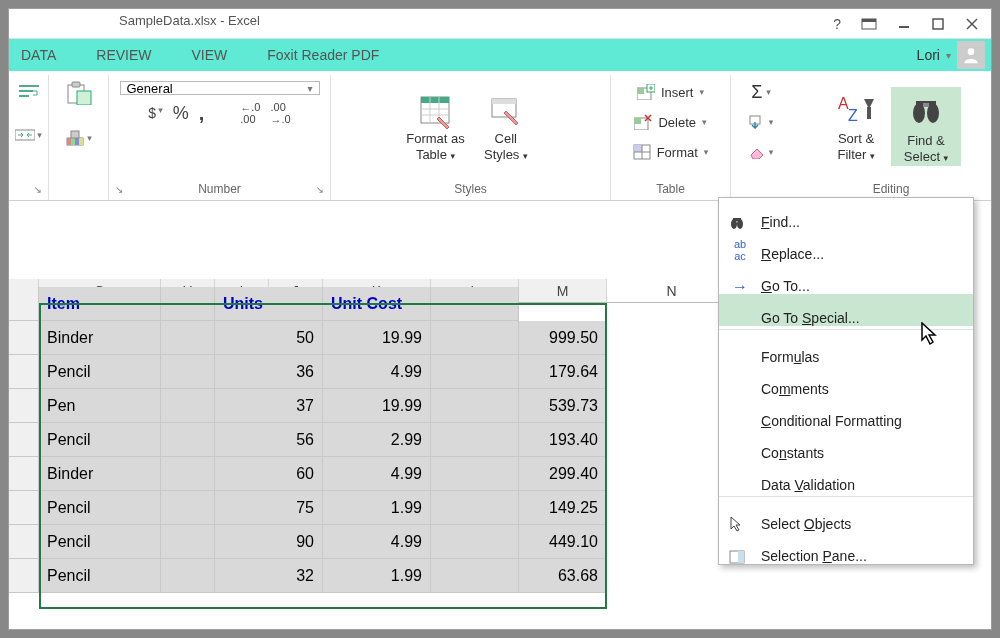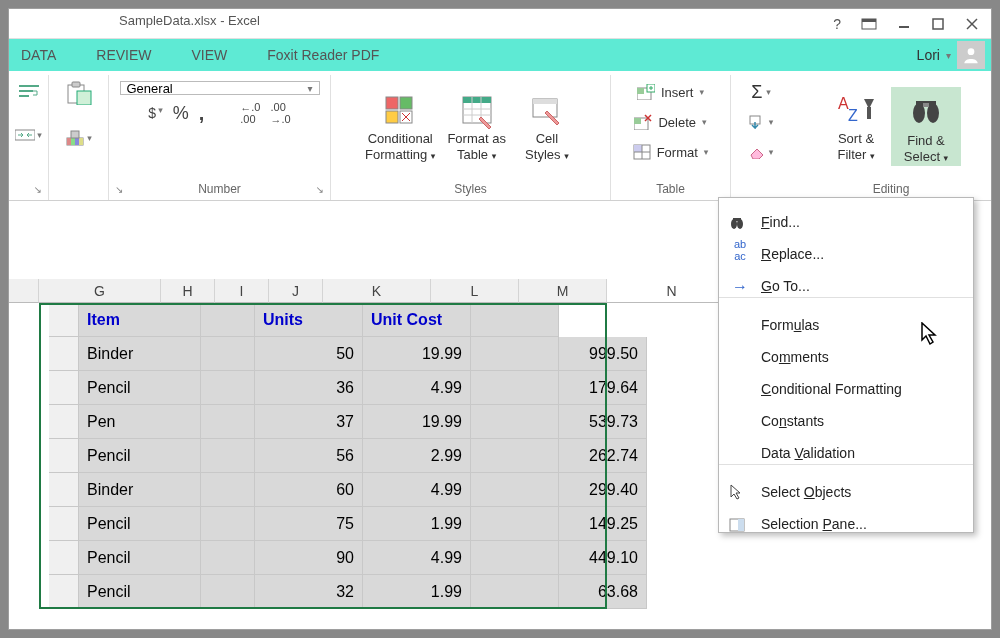--- a/index.html
+++ b/index.html
@@ -25,21 +25,21 @@
 .btn.big { min-width: 70px; }
 .small-row { display: flex; align-items: center; gap: 10px; font-size: 14px; color: #444; padding: 2px 6px; }
 .select-box { width: 200px; height: 14px; border: 1px solid #bbb; background: #fff; font-size: 13px; padding: 2px 6px; display: flex; align-items: center; justify-content: space-between; }
 .stack { display: flex; flex-direction: column; gap: 4px; }
 .cells-stack .item { display: flex; align-items: center; gap: 6px; font-size: 13px; color: #333; height: 26px; }
 .editing-stack .item { display: flex; align-items: center; gap: 4px; font-size: 14px; color: #333; height: 26px; }
 .find-select { background: #c8e6d0; padding: 6px 4px 2px; }
 .sheet { flex: 1; position: relative; background: #fff; overflow: hidden; }
 .col-headers { display: flex; position: absolute; top: 78px; left: 0; height: 24px; }
 .col-headers div { border-right: 1px solid #d4d4d4; border-bottom: 1px solid #bbb; background: #f0f0f0; text-align: center; font-size: 14px; color: #444; line-height: 24px; }
-.grid { position: absolute; top: 102px; left: 0; padding-left: 40px; }
+.grid { position: absolute; top: 86px; left: 0; }
 .grid-row { display: flex; height: 34px; }
 .grid-row div { border-right: 1px solid #c8c8c8; border-bottom: 1px solid #c8c8c8; padding: 4px 8px; font-size: 16px; color: #000; background: #d9d9d9; display: flex; align-items: center; }
 .grid-row.header div { color: #0000cc; font-weight: bold; }
 .grid-row .txt { justify-content: flex-start; }
 .grid-row .num { justify-content: flex-end; }
 .selection-border { position: absolute; border: 2px solid #1f7a44; pointer-events: none; }
 .dropdown-menu { position: absolute; top: 197px; right: 26px; width: 256px; background: #fff; border: 1px solid #b8b8b8; box-shadow: 3px 3px 6px rgba(0,0,0,0.25); z-index: 10; }
 .dropdown-menu .item { display: flex; align-items: flex-end; height: 32px; padding: 0 10px; font-size: 14px; color: #222; gap: 10px; cursor: default; }
 .dropdown-menu .item .ic { width: 22px; text-align: center; color: #666; font-size: 14px; }
 .dropdown-menu .item.highlight { background: #c8e6d0; }
@@ -172,33 +172,20 @@
           <span>Number</span>
           <span class="dl">↘</span>
         </div>
     </div>
 
     <div class="ribbon-group" style="width:280px">
       <div class="body">
         <div class="btn big">
           <div class="icon">
               <svg width="36" height="36">
-                <rect x="4" y="4" width="12" height="12" fill="#e66" stroke="#888"></rect>
-                <rect x="18" y="4" width="12" height="12" fill="#6b6" stroke="#888"></rect>
-                <rect x="4" y="18" width="12" height="12" fill="#fc4" stroke="#888"></rect>
-                <rect x="18" y="18" width="12" height="12" fill="#fff" stroke="#888"></rect>
-                <line x1="20" y1="20" x2="28" y2="28" stroke="#c33"></line>
-                <line x1="28" y1="20" x2="20" y2="28" stroke="#c33"></line>
-              </svg>
-            </div>
-          <span>Conditional<br>Formatting <span style="font-size:9px">▾</span></span>
-        </div>
-        <div class="btn big">
-          <div class="icon">
-              <svg width="36" height="36">
                 <rect x="4" y="4" width="28" height="26" fill="#fff" stroke="#888"></rect>
                 <rect x="4" y="4" width="28" height="6" fill="#4a8"></rect>
                 <line x1="4" y1="16" x2="32" y2="16" stroke="#ccc"></line>
                 <line x1="4" y1="22" x2="32" y2="22" stroke="#ccc"></line>
                 <line x1="13" y1="4" x2="13" y2="30" stroke="#ccc"></line>
                 <line x1="22" y1="4" x2="22" y2="30" stroke="#ccc"></line>
                 <path d="M22 24 L32 34 L30 36 L20 26 Z" fill="#e99" stroke="#c66"></path>
               </svg>
             </div>
           <span>Format as<br>Table <span style="font-size:9px">▾</span></span>
@@ -362,21 +349,21 @@
           <div style="width:88px"></div>
           <div class="num" style="width:88px">539.73</div>
         </div>
       <div class="grid-row">
           <div style="width:30px;background:#f0f0f0"></div>
           <div class="txt" style="width:122px">Pencil</div>
           <div style="width:54px"></div>
           <div class="num" style="width:108px">56</div>
           <div class="num" style="width:108px">2.99</div>
           <div style="width:88px"></div>
-          <div class="num" style="width:88px">262.74</div>
+          <div class="num" style="width:88px">193.40</div>
         </div>
       <div class="grid-row">
           <div style="width:30px;background:#f0f0f0"></div>
           <div class="txt" style="width:122px">Binder</div>
           <div style="width:54px"></div>
           <div class="num" style="width:108px">60</div>
           <div class="num" style="width:108px">4.99</div>
           <div style="width:88px"></div>
           <div class="num" style="width:88px">299.40</div>
         </div>
@@ -426,20 +413,24 @@
       <span><span class="u">F</span>ind...</span>
     </div>
   <div class="item">
       <span class="ic" style="font-size:11px;color:#36c">ab<br>ac</span>
       <span><span class="u">R</span>eplace...</span>
     </div>
   <div class="item">
       <span class="ic" style="color:#36c;font-size:16px">→</span>
       <span><span class="u">G</span>o To...</span>
     </div>
+  <div class="item highlight">
+      <span class="ic"></span>
+      <span>Go To <span class="u">S</span>pecial...</span>
+    </div>
   <div class="sep"></div>
   <div class="item">
       <span class="ic"></span>
       <span>Form<span class="u">u</span>las</span>
     </div>
   <div class="item">
       <span class="ic"></span>
       <span>Co<span class="u">m</span>ments</span>
     </div>
   <div class="item">

